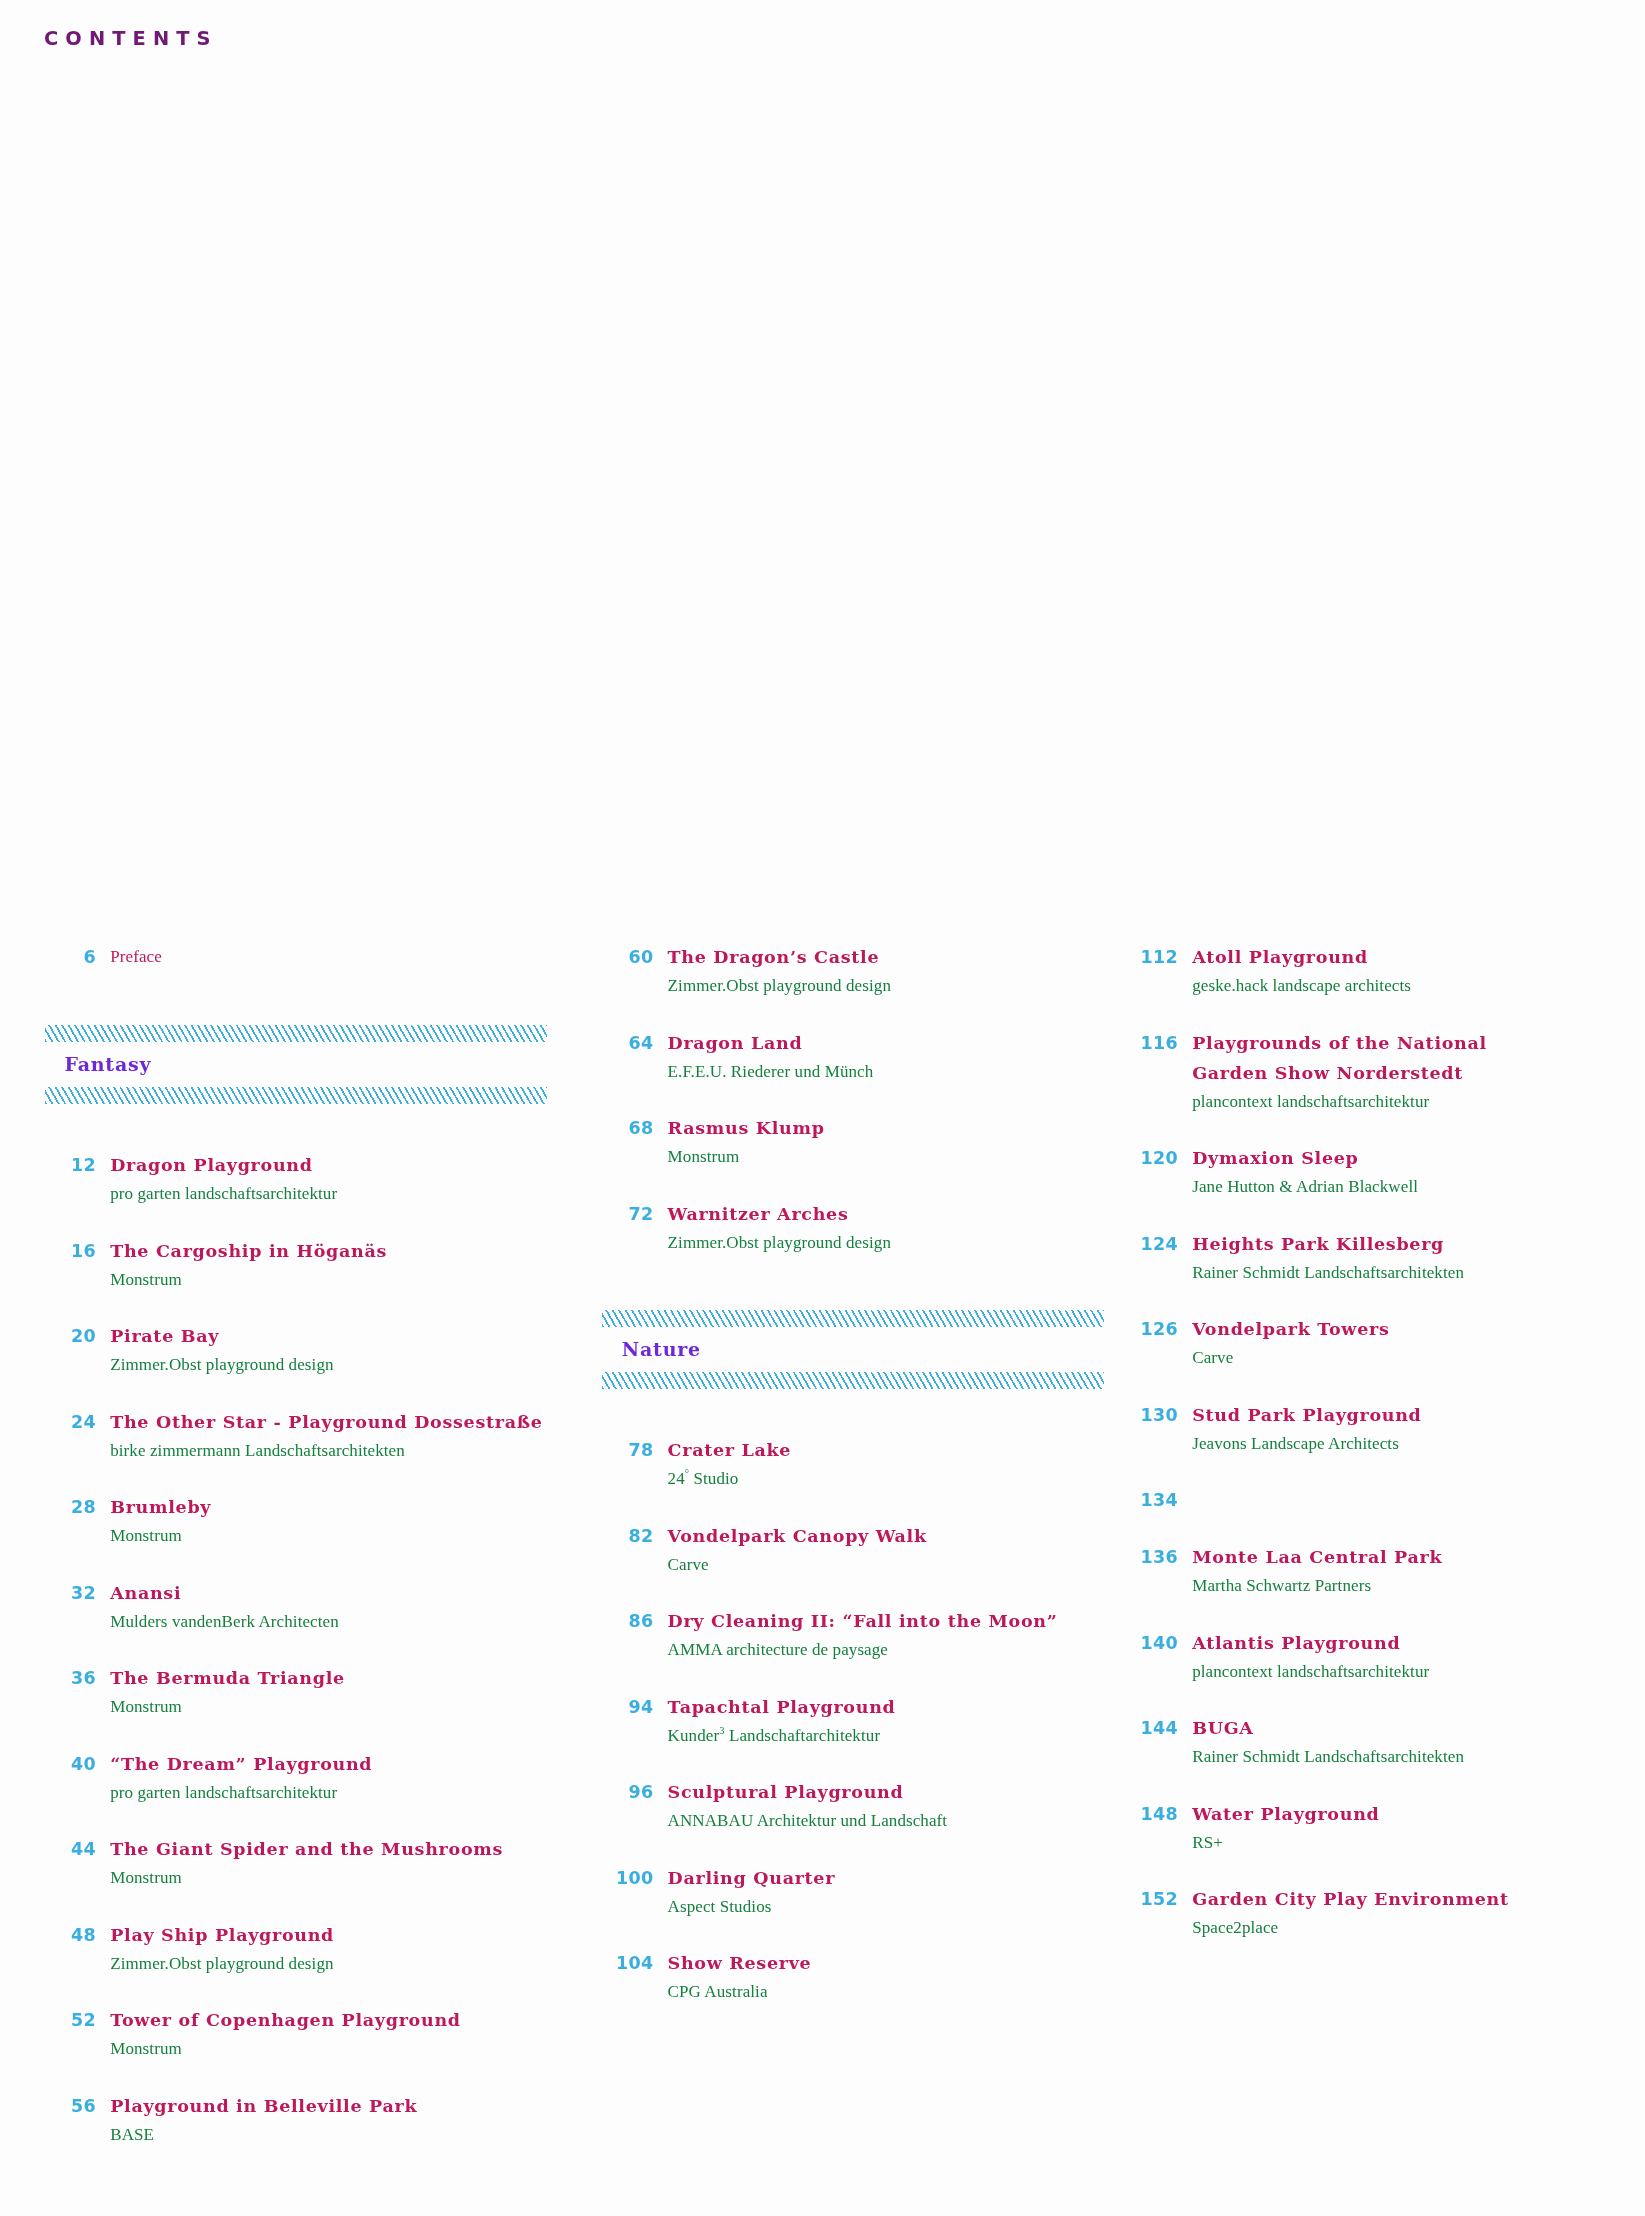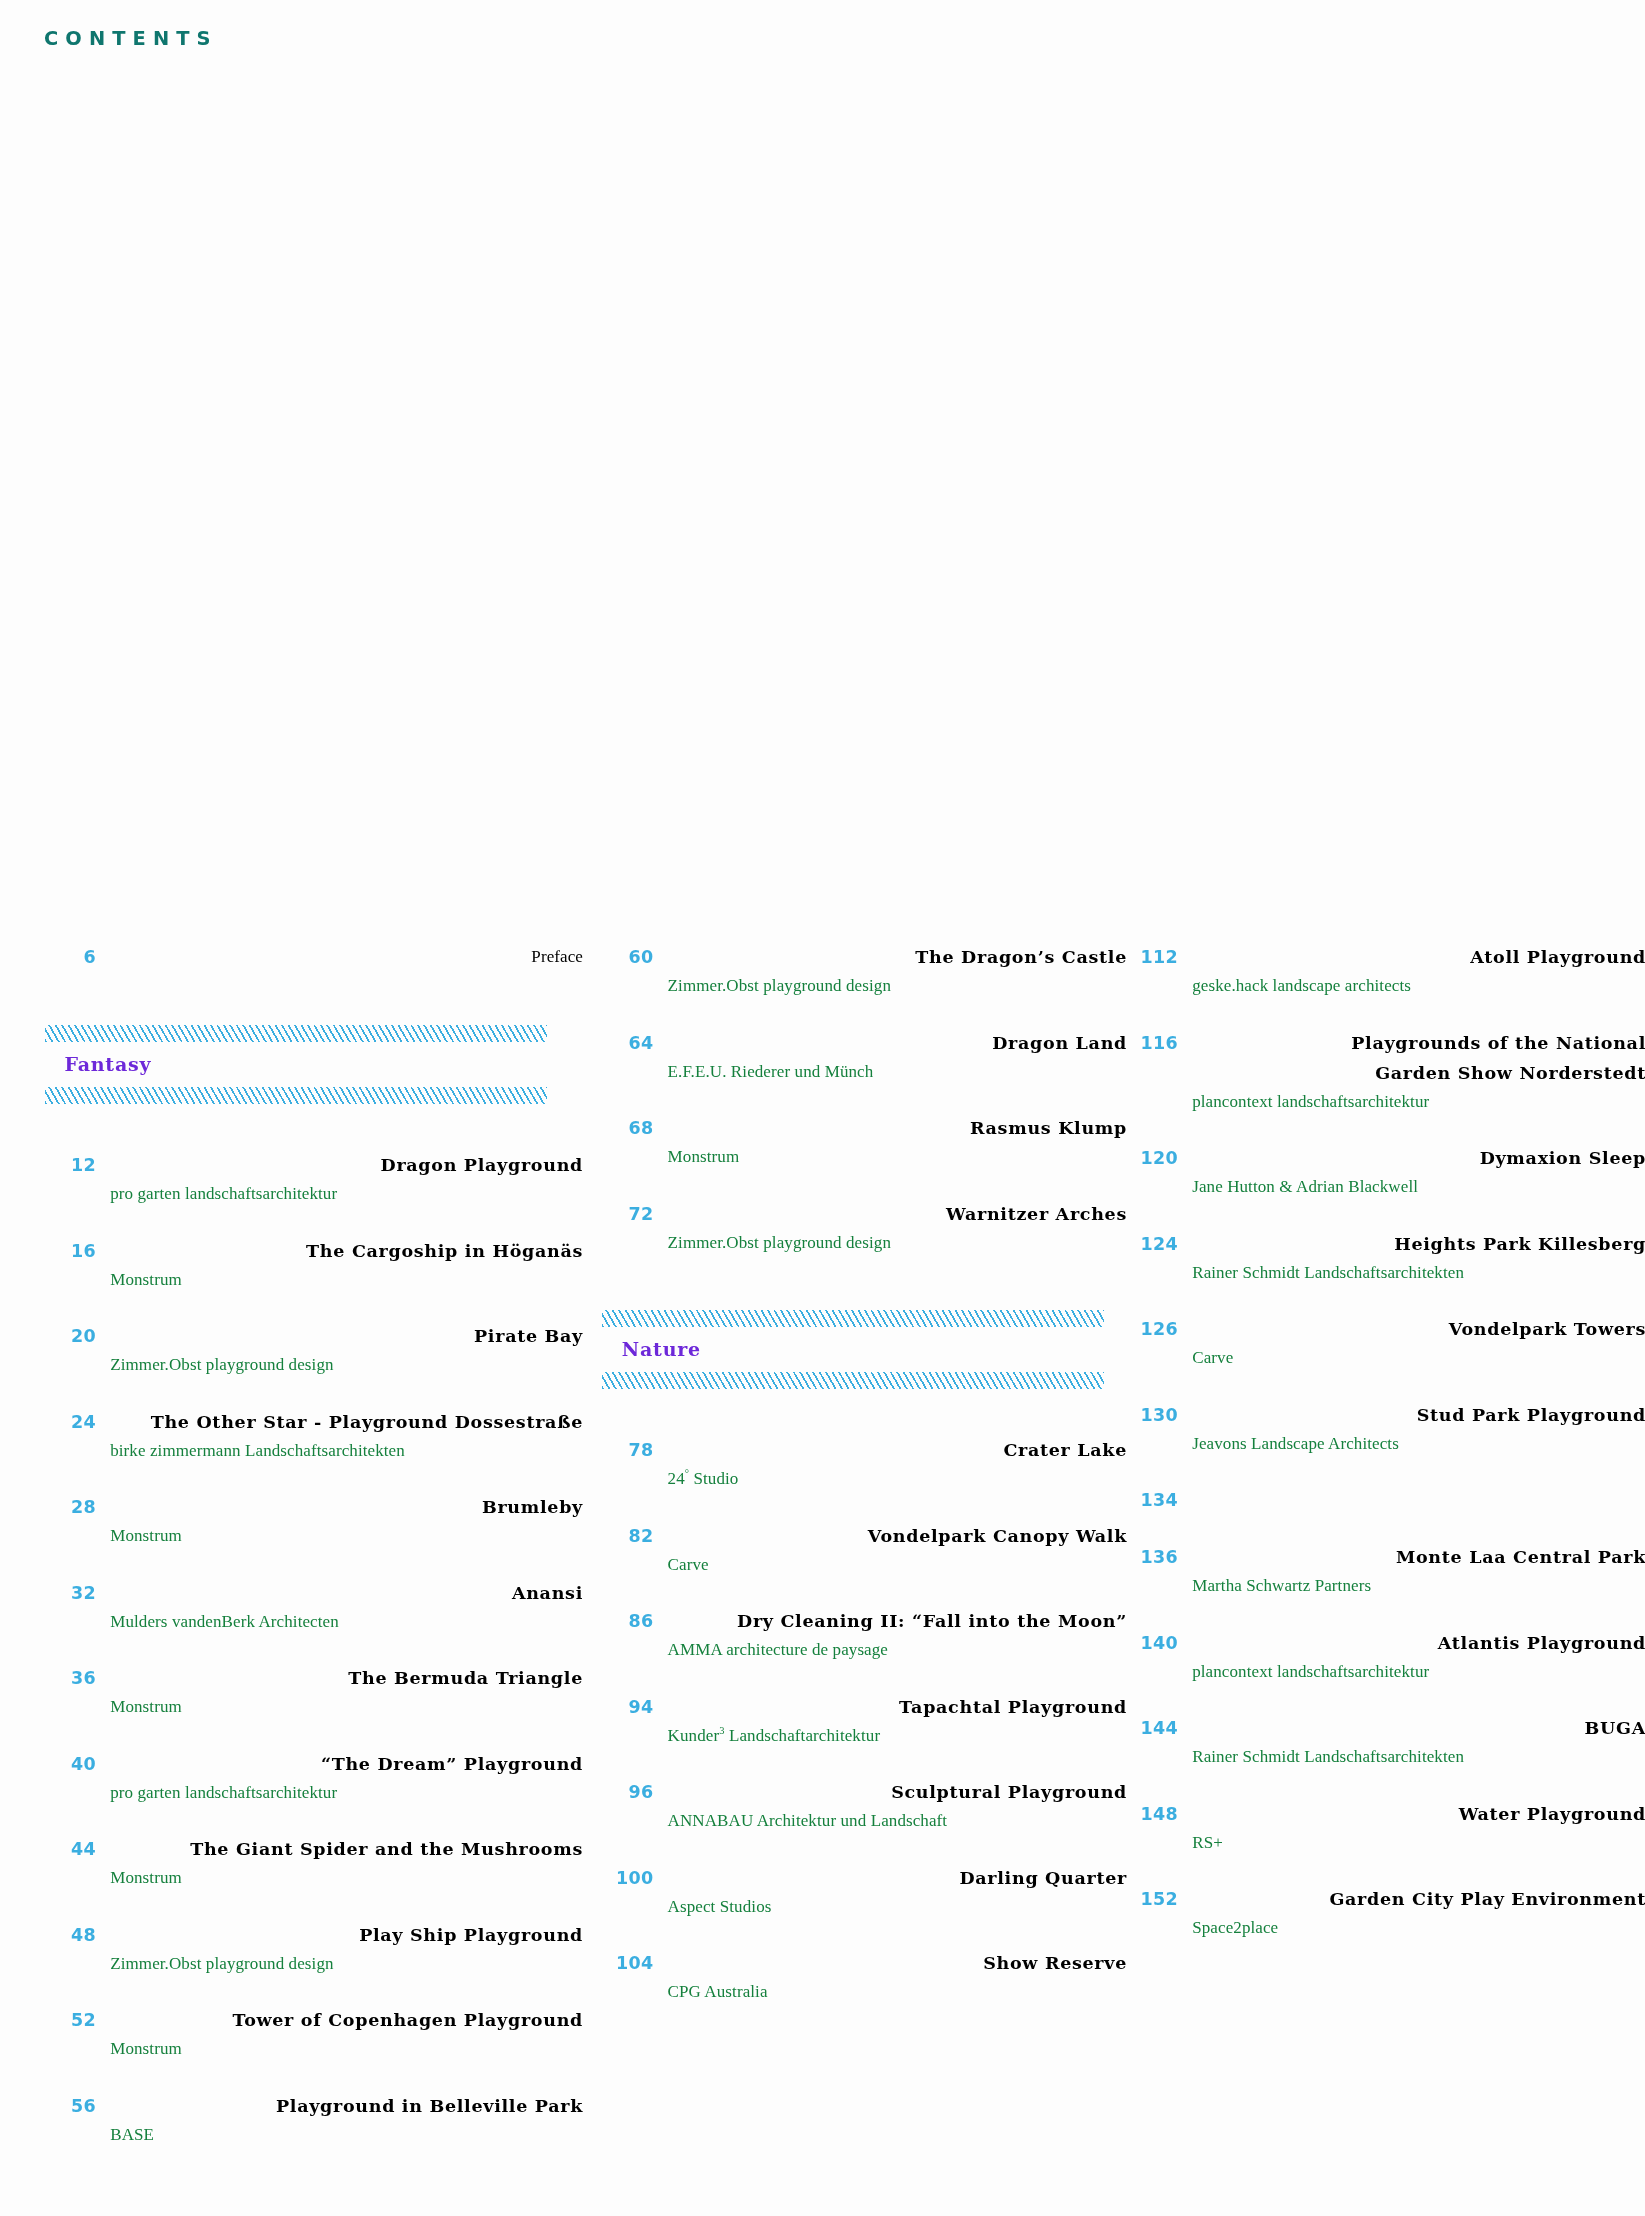--- a/index.html
+++ b/index.html
@@ -19,21 +19,21 @@
 
   
   .contents-header {
     position: absolute;
     left: 44px;
     top: 27px;
     font-family: "DejaVu Sans", "Liberation Sans", sans-serif;
     font-weight: bold;
     font-size: 19.4px;
     letter-spacing: 7.1px;
-    color: #0f766e;
+    color: #701a75;
   }
 
   
   .columns {
     position: absolute;
     left: 0;
     top: 942px;
     width: 1646px;
     display: flex;
     align-items: flex-start;
@@ -72,23 +72,22 @@
     flex: 1 1 auto;
     min-width: 0;
   }
 
   .entry .title {
     font-family: "DejaVu Serif", "Liberation Serif", serif;
     font-weight: bold;
     font-size: 17.5px;
     line-height: 30px;
     letter-spacing: 0.7px;
-    color: #000000;
+    color: #be185d;
     white-space: pre-line;
-    text-align: right;
   }
 
   .entry .author {
     font-family: "Liberation Serif", "DejaVu Serif", serif;
     font-weight: normal;
     font-size: 17px;
     line-height: 28.5px;
     letter-spacing: 0.1px;
     color: #15803d;
   }

